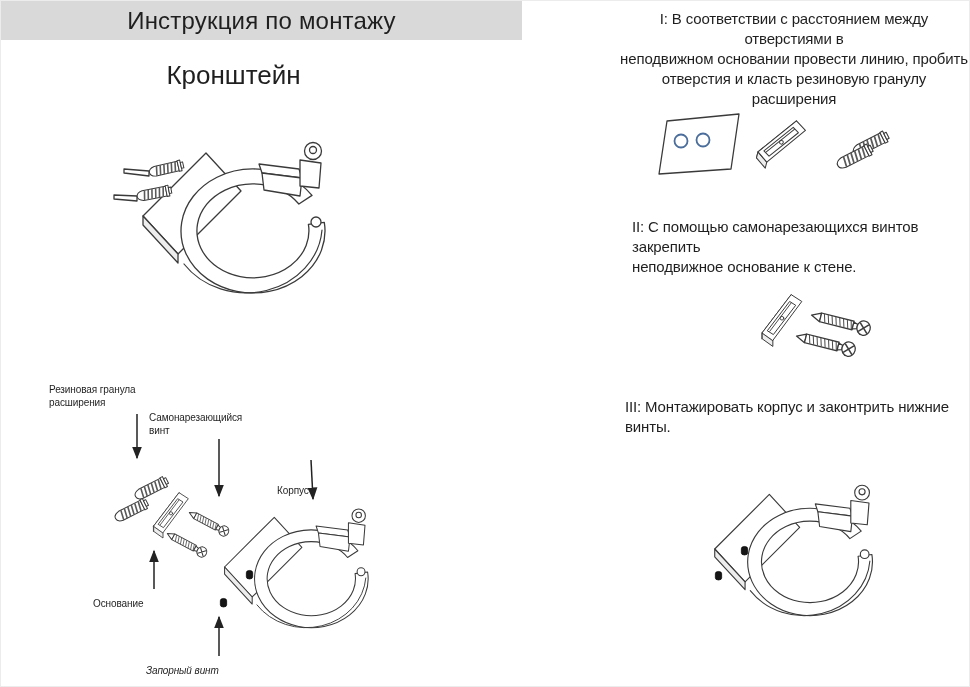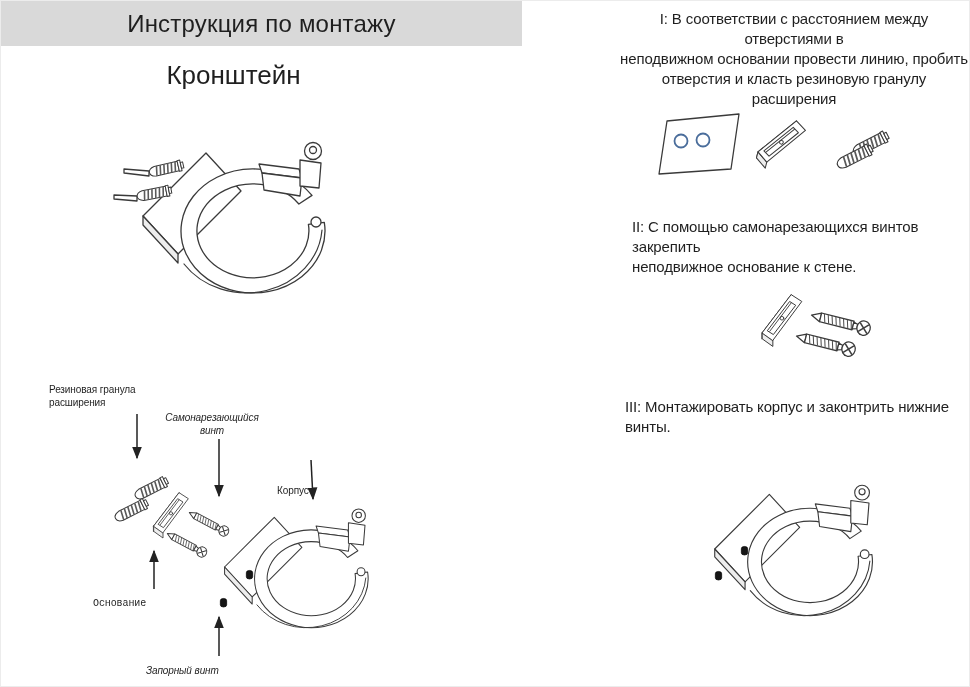--- a/index.html
+++ b/index.html
@@ -2,21 +2,21 @@
 <html style="--header-bg: #d9d9d9; --line: #3a3a3a; --hole-ring: #4a6d9b; --text: #1f1f1f;"><head>
 <meta charset="utf-8">
 <style>
   html,body { margin:0; padding:0; background:#fff; }
   .page {
     position:relative; width:970px; height:687px; background:#fff;
     font-family:"Liberation Sans", sans-serif; color:var(--text,#1f1f1f);
     overflow:hidden; border:1px solid #ececec; box-sizing:border-box;
   }
   .header-bar {
-    position:absolute; left:0; top:0; width:521px; height:45px;
+    position:absolute; left:0; top:0; width:521px; height:39px;
     background:var(--header-bg,#d9d9d9);
     display:flex; align-items:center; justify-content:center;
   }
   .page-title { font-size:24px; color:var(--text,#1f1f1f); letter-spacing:0.2px; }
   .subtitle {
     position:absolute; left:100px; top:59px; width:265px; text-align:center;
     font-size:26px; color:var(--text,#1f1f1f);
   }
   .part-label {
     position:absolute; font-size:10px; line-height:1.32; white-space:pre-line;
@@ -135,24 +135,24 @@
     <g transform="translate(108,122) rotate(28)">
       <use href="#sym-screw" width="46" height="11.5"></use>
     </g>
 
     <use href="#sym-grub" x="184" y="163" width="9" height="11"></use>
     <use href="#sym-grub" x="158" y="191" width="9" height="11"></use>
   </svg>
 
   <div class="part-label" style="left:48px; top:382px;">Резиновая гранула
 расширения</div>
-  <div class="part-label" style="left:141px; top:410px; width:140px; text-align:center;font-style:italic;">Самонарезающийся
+  <div class="part-label" style="left:148px; top:410px; width:140px; ">Самонарезающийся
 винт</div>
   <div class="part-label" style="left:276px; top:438px;margin-top:45px;">Корпус</div>
-  <div class="part-label" style="left:92px; top:596px;font-family:Liberation Mono, monospace;">Основание</div>
+  <div class="part-label" style="left:92px; top:596px;">Основание</div>
   <div class="part-label" style="left:145px; top:663px;font-style:italic;">Запорный винт</div>
 
   <div class="step-text" style="left:618px; top:8px; width:350px; text-align:center;">I: В соответствии с расстоянием между отверстиями в
 неподвижном основании провести линию, пробить
 отверстия и класть резиновую гранулу расширения</div>
   <svg class="canvas" style="left:640px; top:105px;" width="270" height="75" viewBox="0 0 270 75">
     <path class="ln" d="M26,15 L98,8 L90,63 L18,68 Z"></path>
     <circle class="hole" cx="40" cy="35" r="6.5"></circle>
     <circle class="hole" cx="62" cy="34" r="6.5"></circle>
     <g transform="translate(112,4) rotate(14,28,34)">

